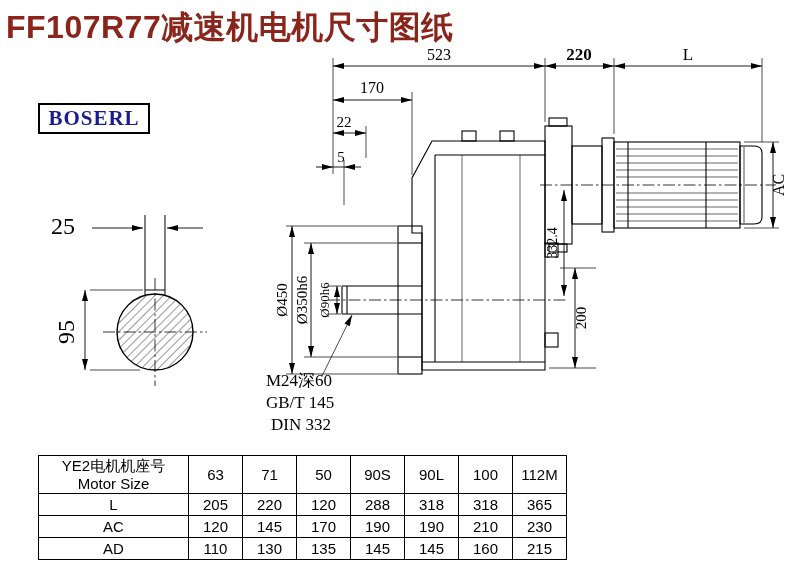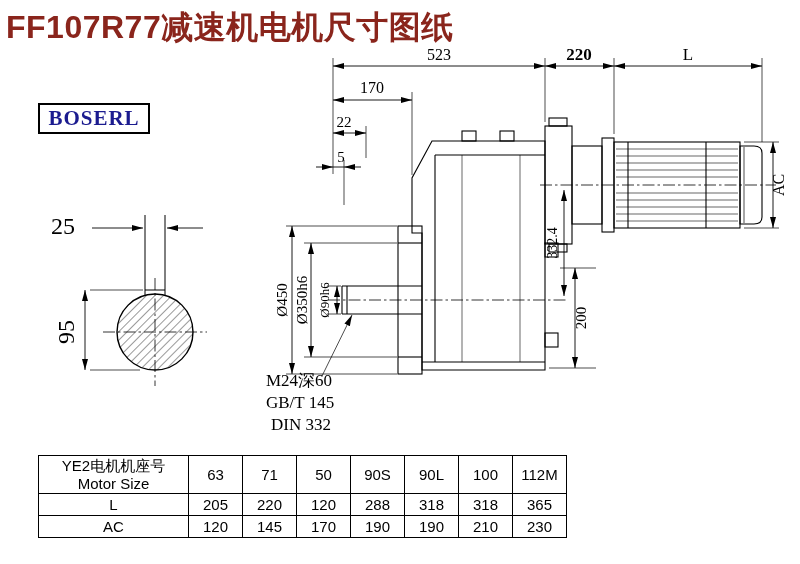--- a/index.html
+++ b/index.html
@@ -197,16 +197,26 @@
       <tr>
         <td>AC</td>
         <td>120</td>
         <td>145</td>
         <td>170</td>
         <td>190</td>
         <td>190</td>
         <td>210</td>
         <td>230</td>
       </tr>
+      <tr>
+        <td>AD</td>
+        <td>110</td>
+        <td>130</td>
+        <td>135</td>
+        <td>145</td>
+        <td>145</td>
+        <td>160</td>
+        <td>215</td>
+      </tr>
     </tbody>
   </table>
 
 </div>
 
 </body></html>

